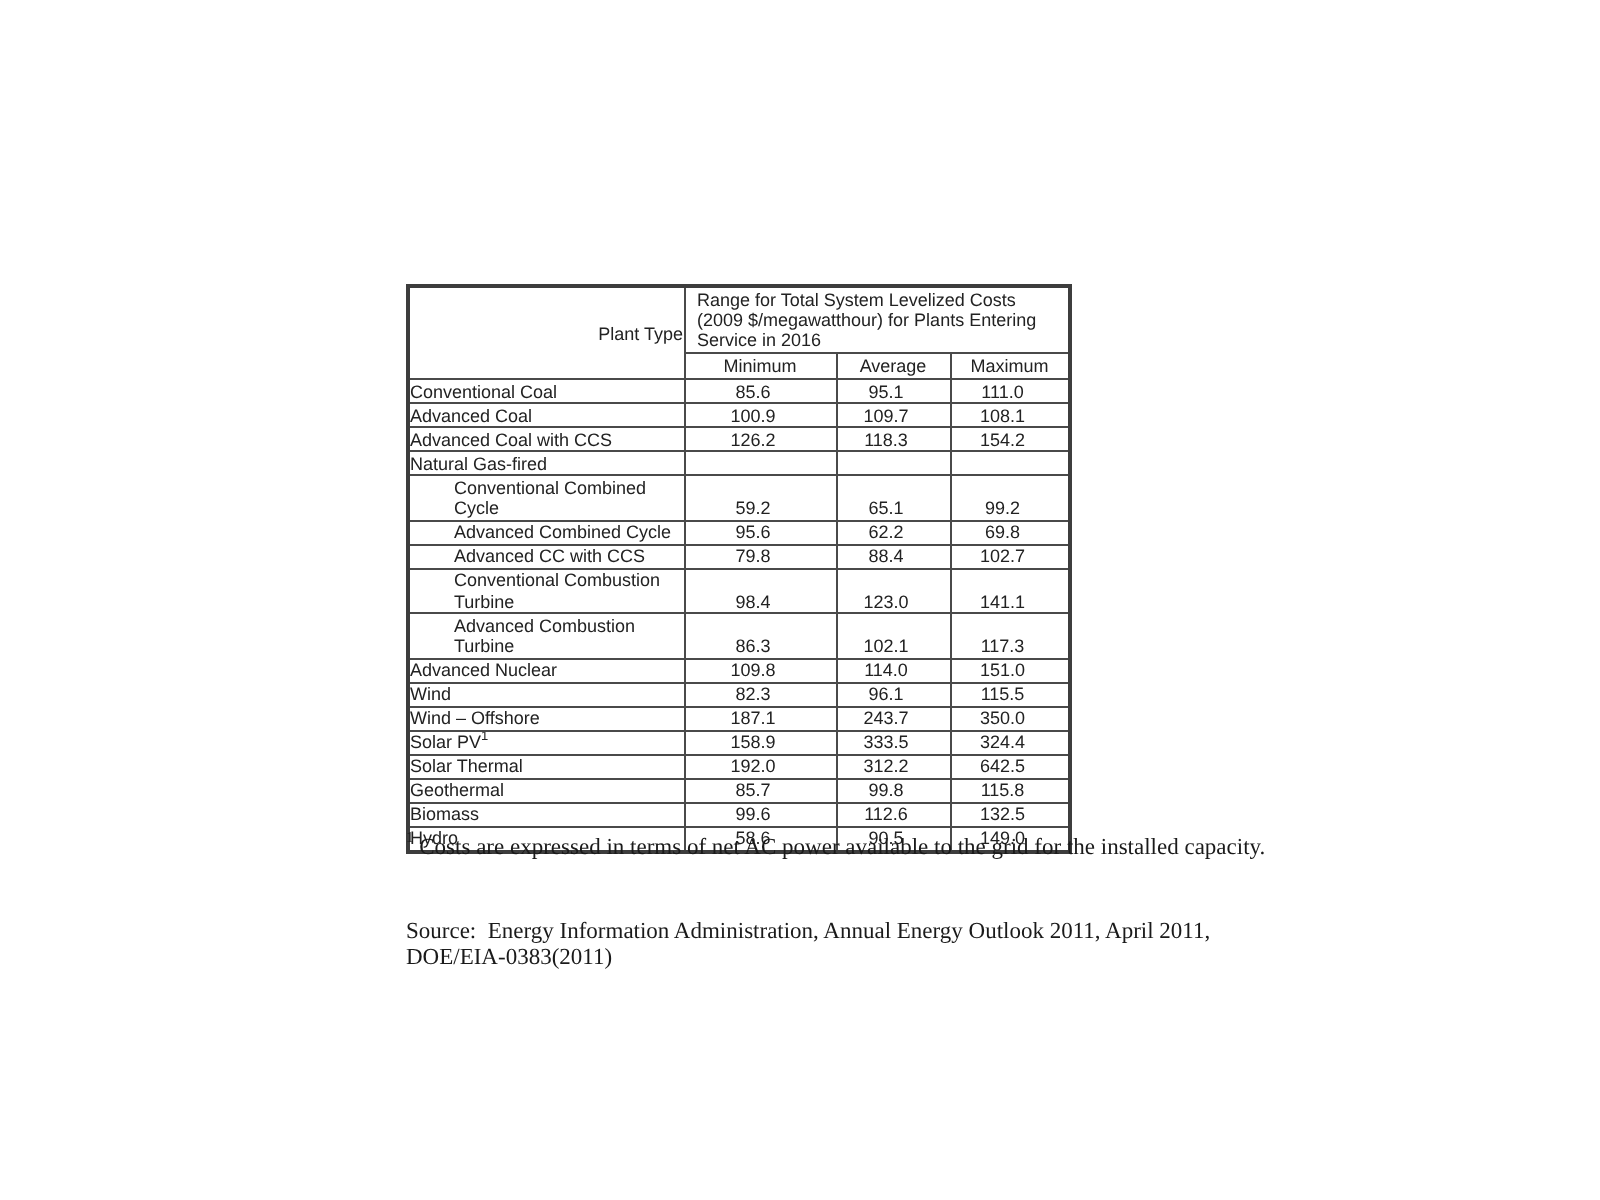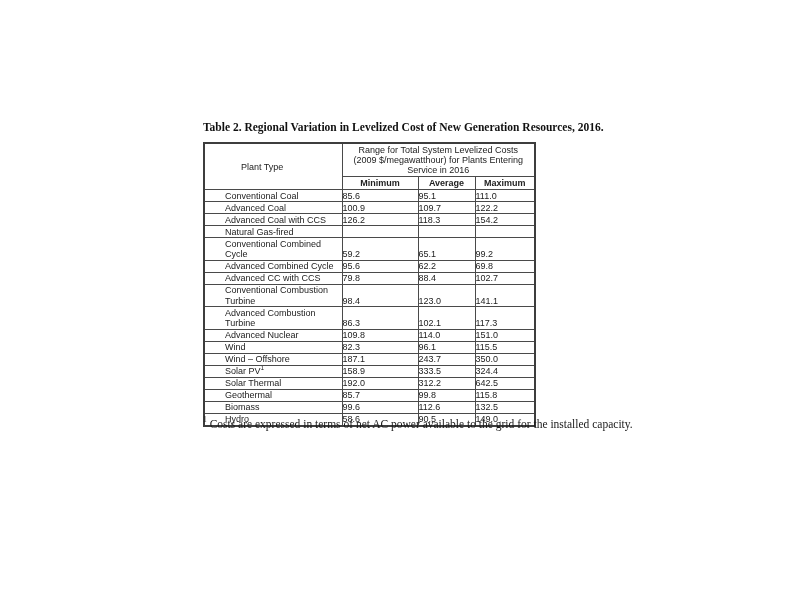--- a/index.html
+++ b/index.html
@@ -35,47 +35,45 @@
     color: #222222;
   }
   .cost-table th, .cost-table td {
     border: 1px solid #4a4a4a;
     font-weight: normal;
     padding: 0;
     overflow: hidden;
   }
   .cost-table th.group-head {
     height: 30px;
-    text-align: center;
+    text-align: left;
     vertical-align: middle;
     line-height: 10px;
     padding: 1px 6px;
   }
   .cost-table th.plant-head {
-    text-align: left;
+    text-align: right;
     vertical-align: middle;
-    padding-left: 36px;
   }
   .cost-table th.sub-head {
     height: 12px;
     text-align: center;
     vertical-align: middle;
     line-height: 11px;
-    font-weight: bold;
   }
   .cost-table td.label {
-    padding-left: 20px;
+    padding-left: 0;
     line-height: 10.5px;
     height: 10px;
     vertical-align: top;
     padding-top: 0.5px;
   }
-  .cost-table td.label.indent { }
+  .cost-table td.label.indent { padding-left: 22px; }
   .cost-table td.num {
-    text-align: left;
+    text-align: center;
     padding-right: 7px;
     line-height: 10.5px;
     height: 10px;
     vertical-align: bottom;
   }
   sup {
     font-size: 6.5px;
     line-height: 0;
     position: relative;
     top: -0.5px;
@@ -101,21 +99,20 @@
     line-height: 13.5px;
     color: #1a1a1a;
     white-space: pre-wrap;
   }
 </style>
 </head>
 <body>
 
 <div class="page">
 
-  <div class="doc-title">Table 2. Regional Variation in Levelized Cost of New Generation Resources, 2016.</div>
 
   <table class="cost-table">
     <colgroup>
       <col style="width:138px">
       <col style="width:76px">
       <col style="width:57px">
       <col style="width:60px">
     </colgroup>
     <thead>
       <tr>
@@ -132,21 +129,21 @@
         <tr>
           <td class="label">Conventional Coal</td>
           <td class="num">85.6</td>
           <td class="num">95.1</td>
           <td class="num">111.0</td>
         </tr>
         <tr>
           <td class="label">Advanced Coal</td>
           <td class="num">100.9</td>
           <td class="num">109.7</td>
-          <td class="num">122.2</td>
+          <td class="num">108.1</td>
         </tr>
         <tr>
           <td class="label">Advanced Coal with CCS</td>
           <td class="num">126.2</td>
           <td class="num">118.3</td>
           <td class="num">154.2</td>
         </tr>
         <tr>
           <td class="label">Natural Gas-fired</td>
           <td class="num"></td>
@@ -229,14 +226,15 @@
           <td class="label">Hydro</td>
           <td class="num">58.6</td>
           <td class="num">90.5</td>
           <td class="num">149.0</td>
         </tr>
       </tbody>
   </table>
 
   <p class="footnote"><sup>1</sup> <span>Costs are expressed in terms of net AC power available to the grid for the installed capacity.</span></p>
 
+  <p class="source-note">Source:  Energy Information Administration, Annual Energy Outlook 2011, April 2011, DOE/EIA-0383(2011)</p>
 
 </div>
 
 </body></html>

